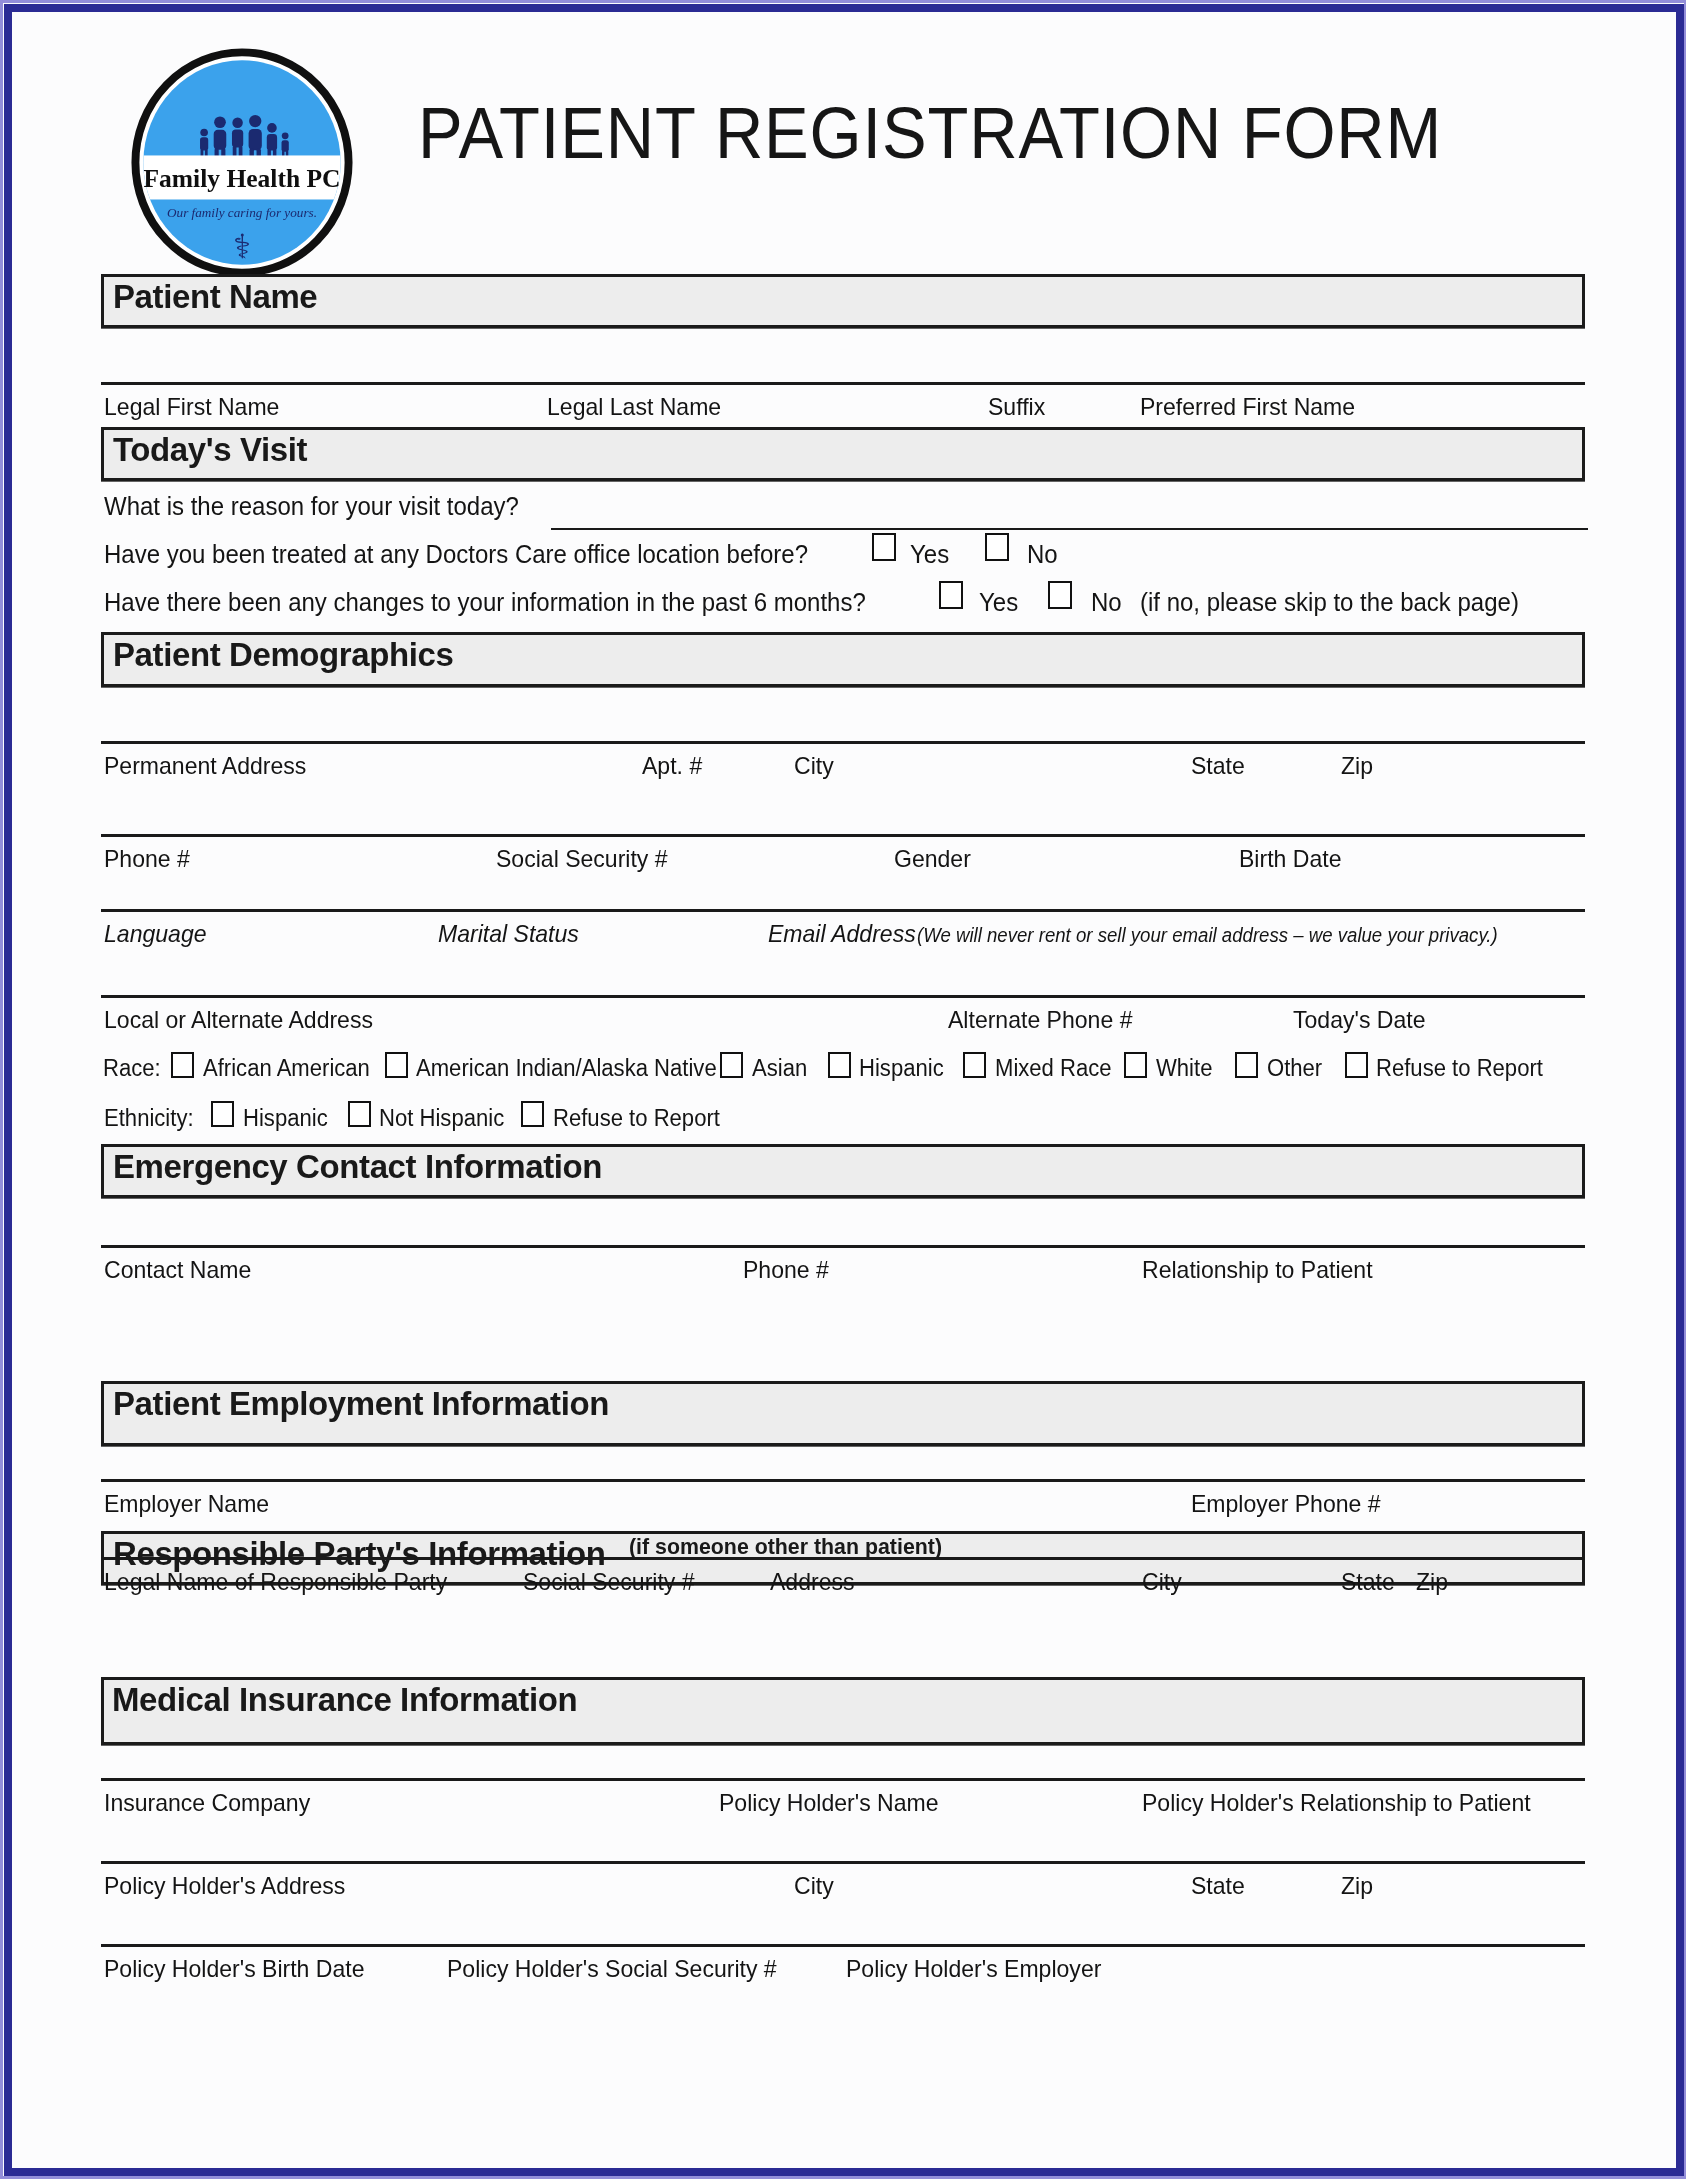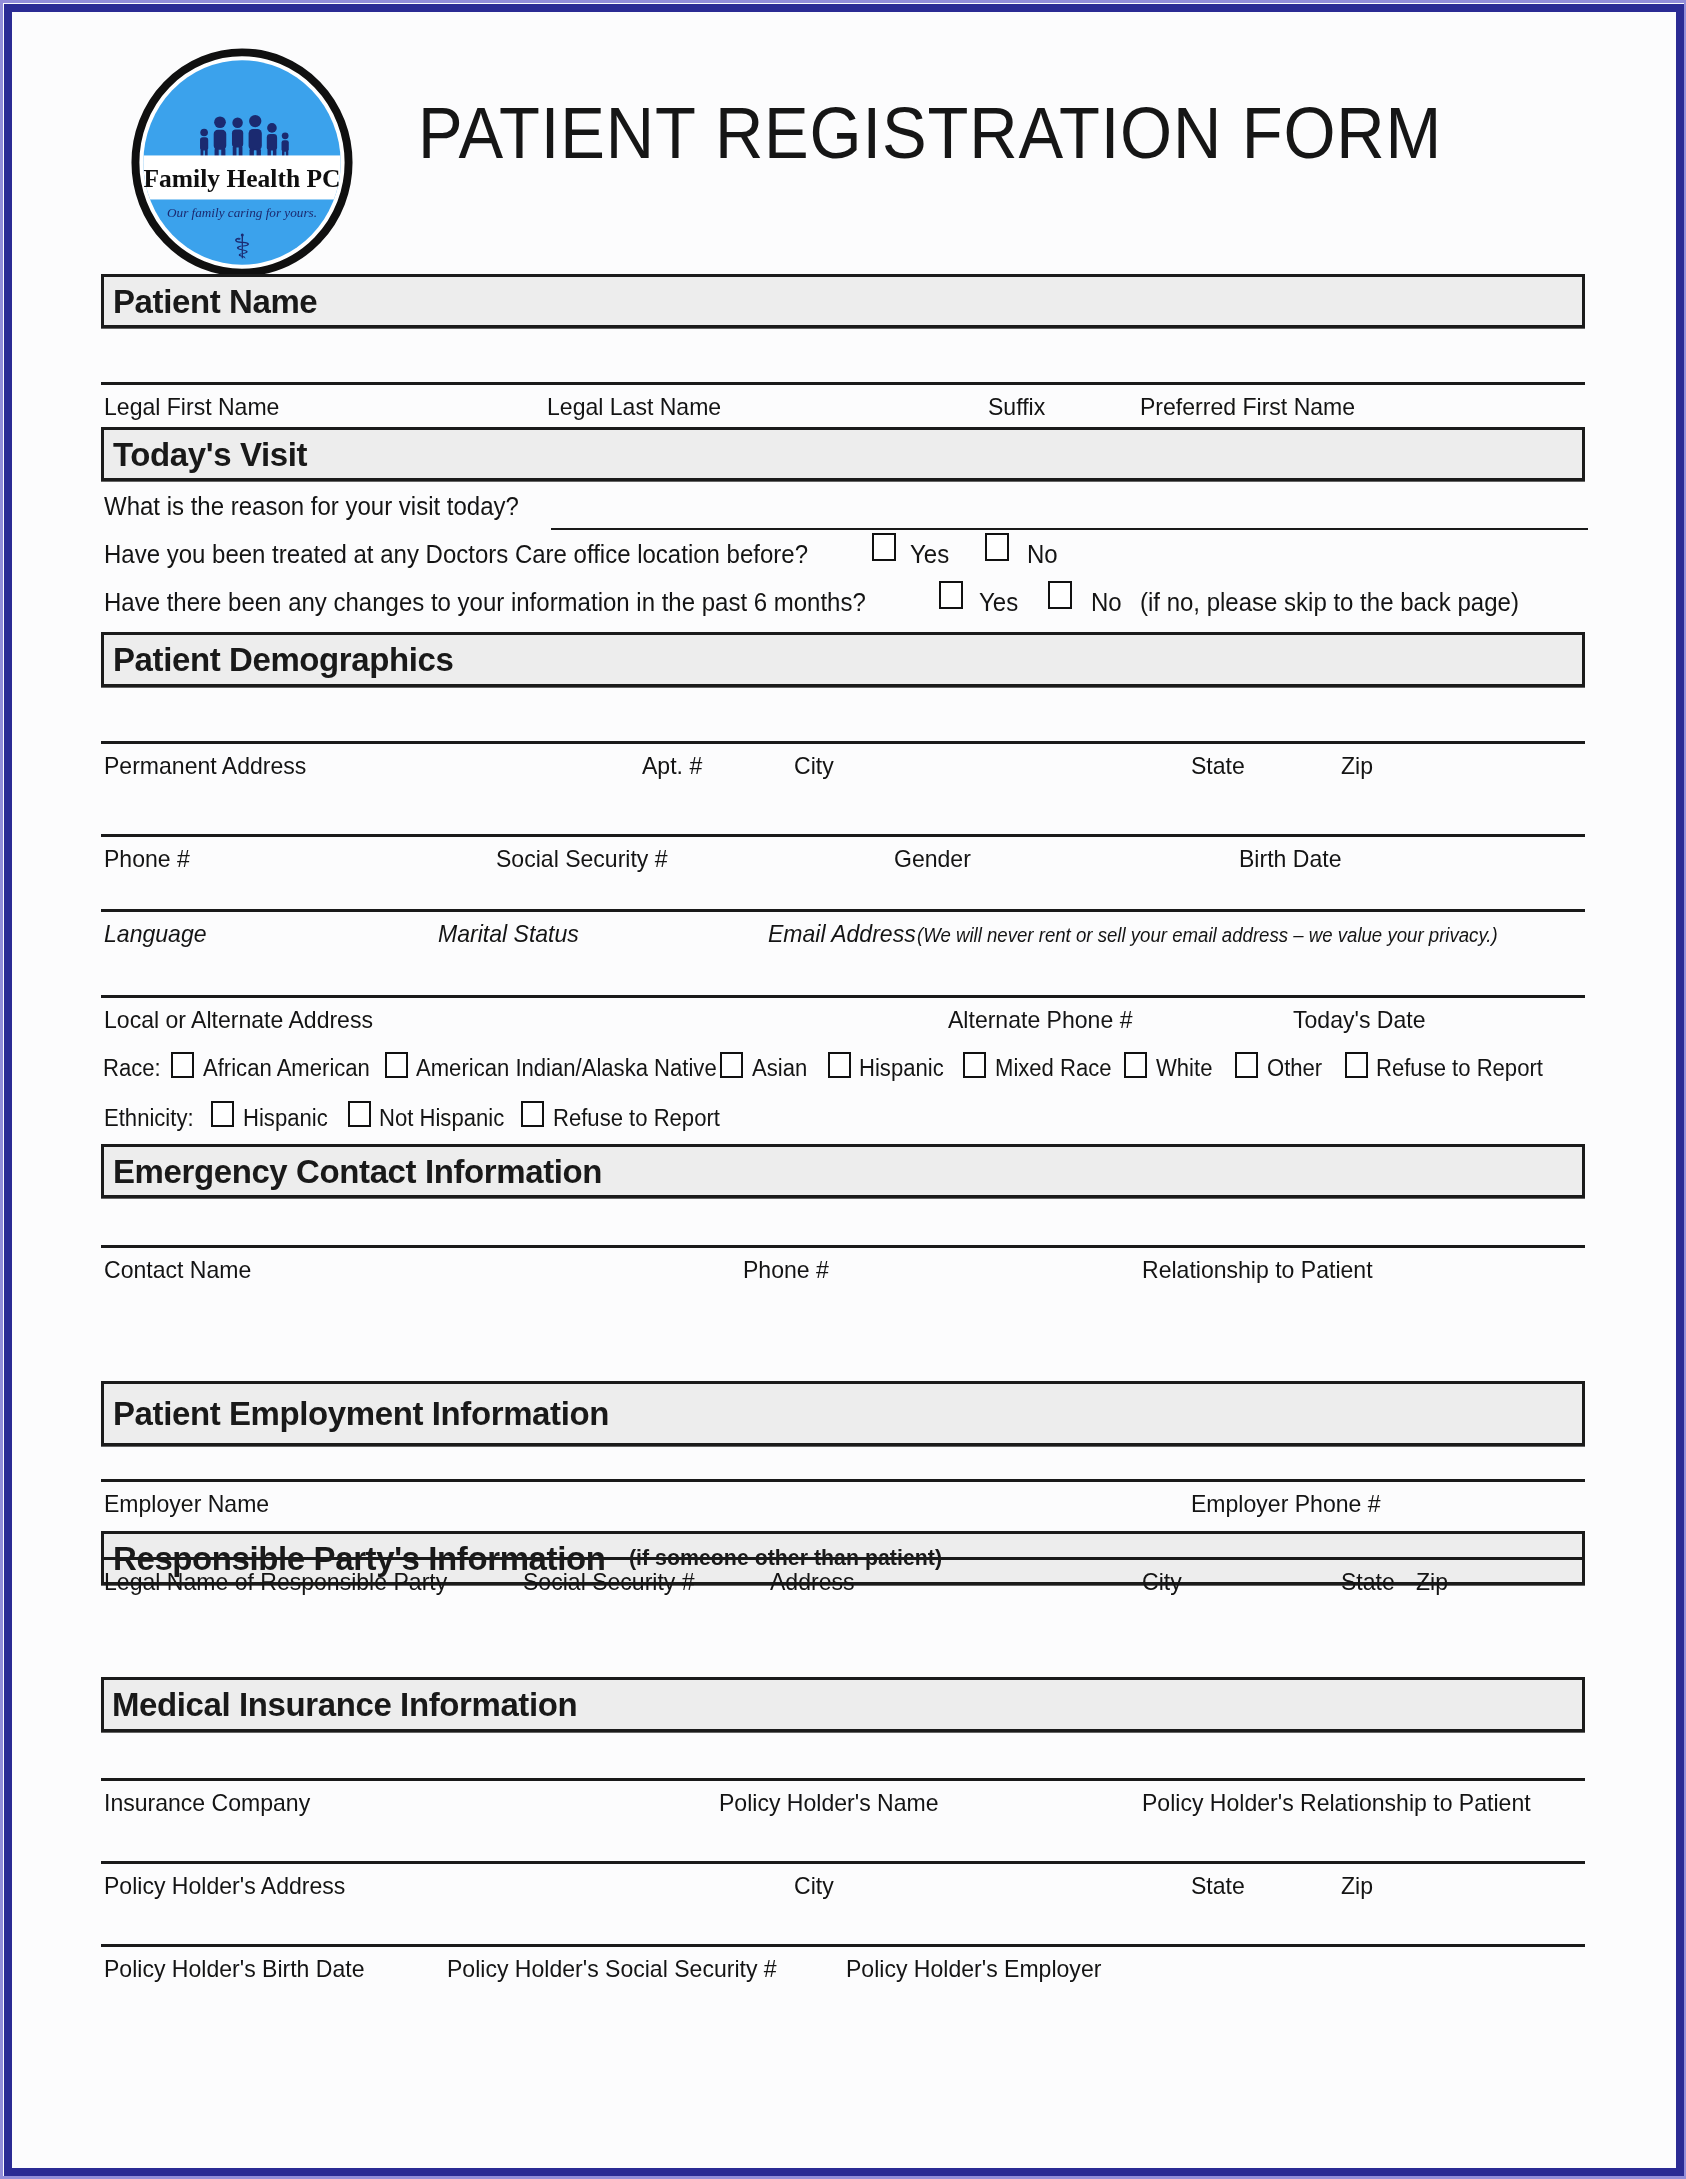--- a/index.html
+++ b/index.html
@@ -19,21 +19,21 @@
   .page-title{
     position:absolute;left:418px;top:92px;
     font-size:72px;font-weight:400;letter-spacing:0.9px;color:#161616;
     transform:scaleX(.93);transform-origin:left top;white-space:nowrap;
   }
 
   
   .bar{
     position:absolute;left:101px;width:1484px;height:54px;
     background:#EDEDED;border:3.5px solid #1b1b1b;box-sizing:border-box;
-    display:flex;align-items:center;padding-left:8.8px;
+    display:flex;padding-left:8.8px;
     box-shadow:0 0.9px 0 #555;
   }
   .bar-title{font-size:34px;font-weight:700;letter-spacing:-0.4px;transform:scaleX(.97);transform-origin:left;white-space:nowrap;}
   .bar-note{font-size:22px;font-weight:700;margin-left:8.8px;white-space:nowrap;transform:scaleX(.97);transform-origin:left;}
 
   
   .rule-row{
     position:absolute;left:101px;width:1484px;height:44px;
     border-top:3.5px solid #1a1a1a;
   }
@@ -211,21 +211,21 @@
 
 <div class="rule-row" style="top:1557px;">
   <span class="lbl" style="left:2.6px;">Legal Name of Responsible Party</span>
   <span class="lbl" style="left:422px;">Social Security #</span>
   <span class="lbl" style="left:669px;">Address</span>
   <span class="lbl" style="left:1041px;">City</span>
   <span class="lbl" style="left:1240px;">State</span>
   <span class="lbl" style="left:1315px;">Zip</span>
 </div>
 
-<div class="bar" style="top:1677px;height:55px;padding-left:8px;">
+<div class="bar" style="top:1677px;height:68px;padding-left:8px;">
   <span class="bar-title">Medical Insurance Information</span>
 </div>
 
 <div class="rule-row" style="top:1778px;">
   <span class="lbl" style="left:2.6px;">Insurance Company</span>
   <span class="lbl" style="left:618px;">Policy Holder's Name</span>
   <span class="lbl" style="left:1041px;">Policy Holder's Relationship to Patient</span>
 </div>
 
 <div class="rule-row" style="top:1861px;">

